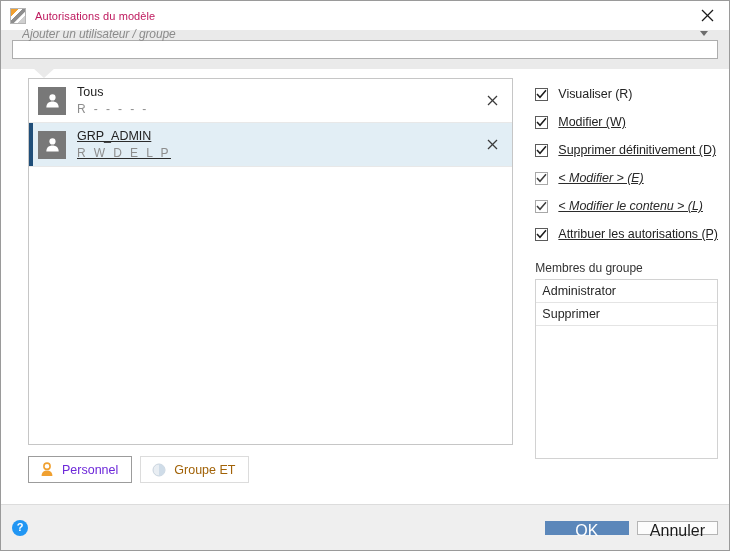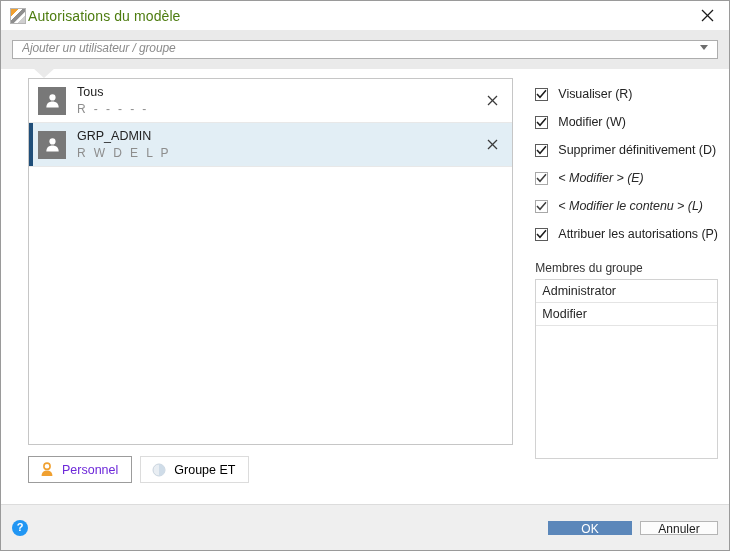--- a/index.html
+++ b/index.html
@@ -45,23 +45,23 @@
     border: 1px solid #b5b5b5;
     background: linear-gradient(135deg,
         #f0a030 0%, #f0a030 26%,
         #ffffff 27%, #ffffff 40%,
         #8e8e8e 41%, #8e8e8e 60%,
         #ffffff 61%, #ffffff 72%,
         #cfcfcf 73%, #cfcfcf 100%);
     flex: 0 0 auto;
   }
   .title-text {
-    margin-left: 2px;
-    font-size: 14px;
-    color: #4d7c0f;
+    margin-left: 9px;
+    font-size: 11px;
+    color: #be185d;
     letter-spacing: 0.1px;
   }
   .titlebar-spacer { flex: 1 1 auto; }
   .close-btn {
     width: 44px;
     height: 29px;
     display: flex;
     align-items: center;
     justify-content: center;
     cursor: default;
@@ -74,21 +74,21 @@
     padding: 10px 11px 10px 11px;
     box-sizing: border-box;
     position: relative;
   }
   .search-box {
     height: 14px;
     background: #ffffff;
     border: 1px solid #adadad;
     box-sizing: border-box;
     display: flex;
-    align-items: flex-start;
+    align-items: flex-end;
     padding: 0 6px 17px 9px;
   }
   .search-input {
     flex: 1 1 auto;
     border: none;
     outline: none;
     background: transparent;
     font-family: "Liberation Sans", sans-serif;
     font-size: 12px;
     font-style: italic;
@@ -149,20 +149,21 @@
     height: 44px;
     display: flex;
     align-items: center;
     position: relative;
     box-sizing: border-box;
     border-bottom: 1px solid #e8e8e8;
     padding-left: 9px;
   }
   .principal-row.selected {
     background: #e2eef5;
+    text-decoration: underline;
   }
   .sel-bar {
     position: absolute;
     left: 0; top: 0; bottom: 0;
     width: 4px;
     background: #1f4e79;
   }
   .avatar {
     width: 28px;
     height: 28px;
@@ -217,21 +218,21 @@
     background: #ffffff;
     display: inline-flex;
     align-items: center;
     padding: 0 13px 0 10px;
     font-size: 12.5px;
     color: #6d28d9;
     cursor: default;
   }
   .tag-btn.disabled {
     border-color: #dcdcdc;
-    color: #000000;
+    color: #a16207;
   }
   .tag-btn .tag-icon {
     width: 16px;
     height: 16px;
     margin-right: 7px;
     flex: 0 0 auto;
     display: flex;
     align-items: center;
     justify-content: center;
   }
@@ -243,21 +244,21 @@
     display: flex;
     flex-direction: column;
     padding-top: 2px;
   }
   .perm-item {
     display: flex;
     align-items: center;
     height: 28px;
     margin-bottom: 0px;
   }
-  .perm-item + .perm-item { margin-top: 0px; }
+  .perm-item + .perm-item { margin-top: 0px; text-decoration: underline; }
   .cbx {
     width: 13px;
     height: 13px;
     box-sizing: border-box;
     border: 1px solid #5b5b5b;
     background: #ffffff;
     flex: 0 0 auto;
     position: relative;
     display: flex;
     align-items: center;
@@ -327,21 +328,21 @@
     line-height: 1;
     cursor: default;
     flex: 0 0 auto;
   }
   .footer-spacer { flex: 1 1 auto; }
   .dlg-btn {
     height: 14px;
     min-width: 78px;
     box-sizing: border-box;
     font-family: "Liberation Sans", sans-serif;
-    font-size: 12px;
+    font-size: 16px;
     border: 1px solid #b5b5b5;
     background: #fcfcfc;
     color: #1c1c1c;
     cursor: default;
     padding: 0 12px;
   }
   .dlg-btn.primary {
     background: #5b87ba;
     border-color: #5b87ba;
     color: #ffffff;
@@ -498,21 +499,21 @@
           <svg width="11" height="10" viewBox="0 0 11 10">
             <path d="M1 5 L4 8.3 L10 1.3" fill="none" stroke="#1b1b1b" stroke-width="1.5"></path>
           </svg>
         </span>
         <span class="perm-label">Attribuer les autorisations (P)</span>
       </div>
 
       <div class="members-title">Membres du groupe</div>
       <div class="members-list">
         <div class="member-row">Administrator</div>
-        <div class="member-row">Modifier</div>
+        <div class="member-row">Supprimer</div>
       </div>
     </div>
 
   </div>
 
   <div class="footer">
     <div class="help-icon">?</div>
     <div class="footer-spacer"></div>
     <button class="dlg-btn primary">OK</button>
     <button class="dlg-btn">Annuler</button>

